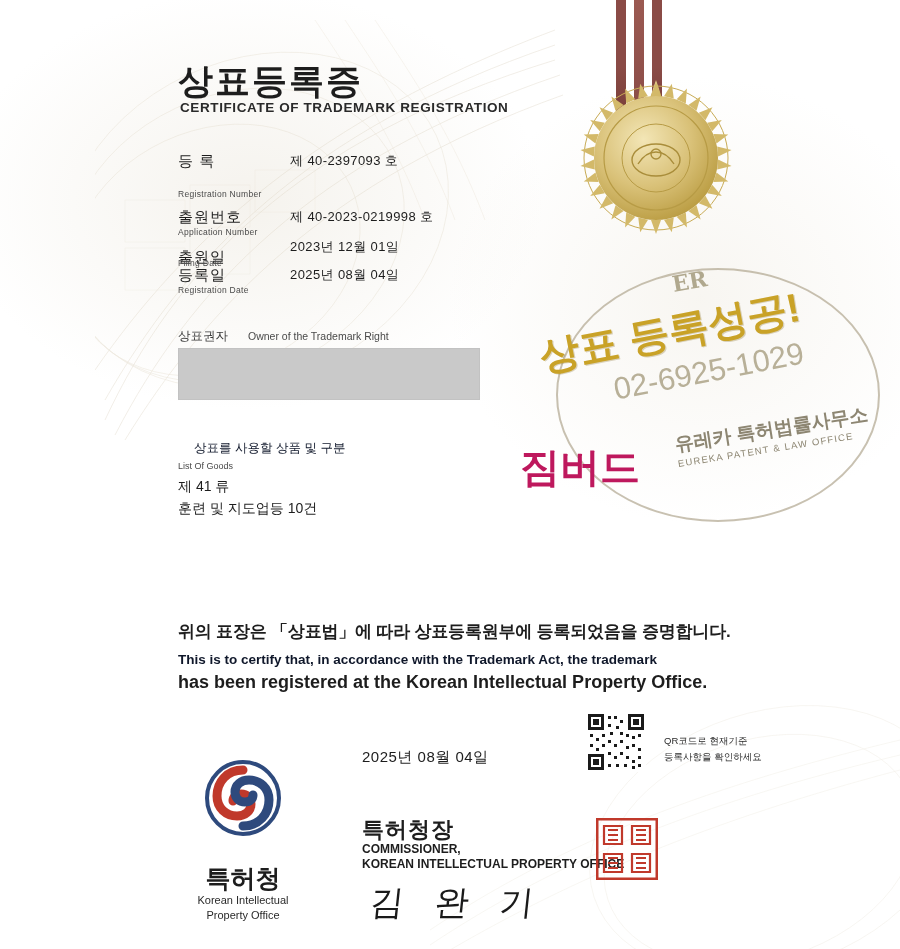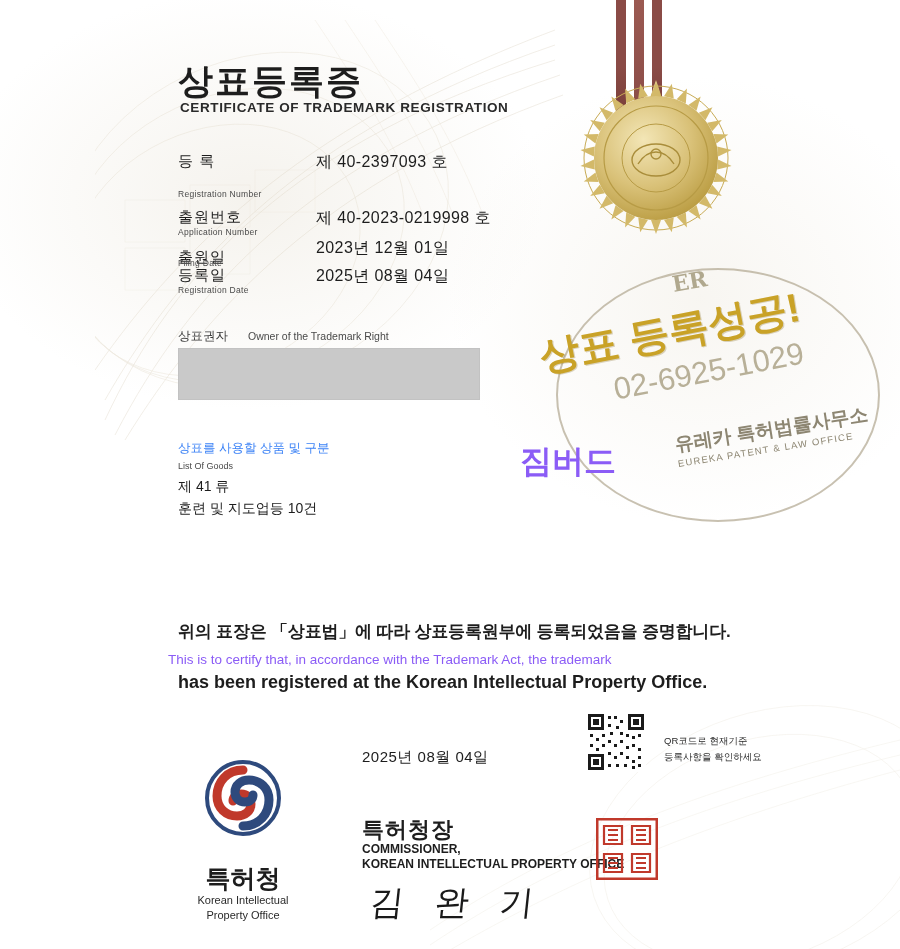--- a/index.html
+++ b/index.html
@@ -84,22 +84,22 @@
     letter-spacing: 1px;
   }
   .field-label-en {
     position: absolute;
     font-size: 8.5px;
     color: #4a4a4a;
     letter-spacing: 0.3px;
   }
   .field-value {
     position: absolute;
-    left: 316px;
-    font-size: 16px;
+    left: 290px;
+    font-size: 13px;
     color: #1d1d1d;
     letter-spacing: 0.4px;
   }
 
   .owner-label-ko {
     position: absolute;
     left: 178px; top: 328px;
     font-size: 12.5px;
     color: #3a3a3a;
   }
@@ -112,23 +112,23 @@
   .owner-box {
     position: absolute;
     left: 178px; top: 348px;
     width: 300px; height: 50px;
     background: #c9c9c9;
     border: 1px solid #c2c2c2;
   }
 
   .goods-label-ko {
     position: absolute;
-    left: 178px; top: 440px;
+    left: 194px; top: 440px;
     font-size: 12.5px;
-    color: #3b82f6;
+    color: #0f172a;
   }
   .goods-label-en {
     position: absolute;
     left: 178px; top: 461px;
     font-size: 9px;
     color: #4a4a4a;
   }
   .goods-line1 {
     position: absolute;
     left: 178px; top: 478px;
@@ -146,24 +146,24 @@
   .certify-ko {
     position: absolute;
     left: 178px; top: 620px;
     font-size: 17px;
     font-weight: bold;
     color: #1d1d1d;
     letter-spacing: -0.2px;
   }
   .certify-en1 {
     position: absolute;
-    left: 168px; top: 652px;
+    left: 178px; top: 652px;
     font-size: 13.5px;
-    font-weight: normal;
-    color: #8b5cf6;
+    font-weight: bold;
+    color: #0f172a;
   }
   .certify-en2 {
     position: absolute;
     left: 178px; top: 672px;
     font-size: 18px;
     font-weight: bold;
     color: #1d1d1d;
   }
 
   
@@ -290,23 +290,23 @@
     font-size: 9.5px;
     letter-spacing: 1.2px;
     color: #8d8672;
     transform: rotate(-9deg);
     transform-origin: left center;
     white-space: nowrap;
   }
   .ad-brand {
     position: absolute;
     left: 520px; top: 440px;
-    font-size: 32px;
-    font-weight: bold;
-    color: #8b5cf6;
+    font-size: 40px;
+    font-weight: bold;
+    color: #be185d;
     white-space: nowrap;
   }
   .ad-circle {
     position: absolute;
     left: 556px; top: 268px;
     width: 320px; height: 250px;
     border: 2px solid rgba(170,160,135,0.65);
     border-radius: 50%;
     pointer-events: none;
   }

